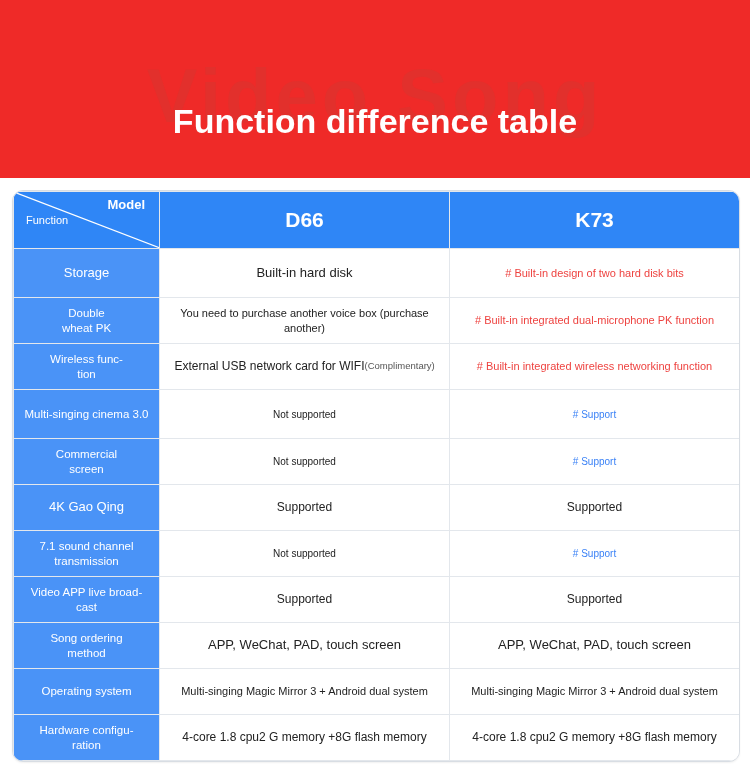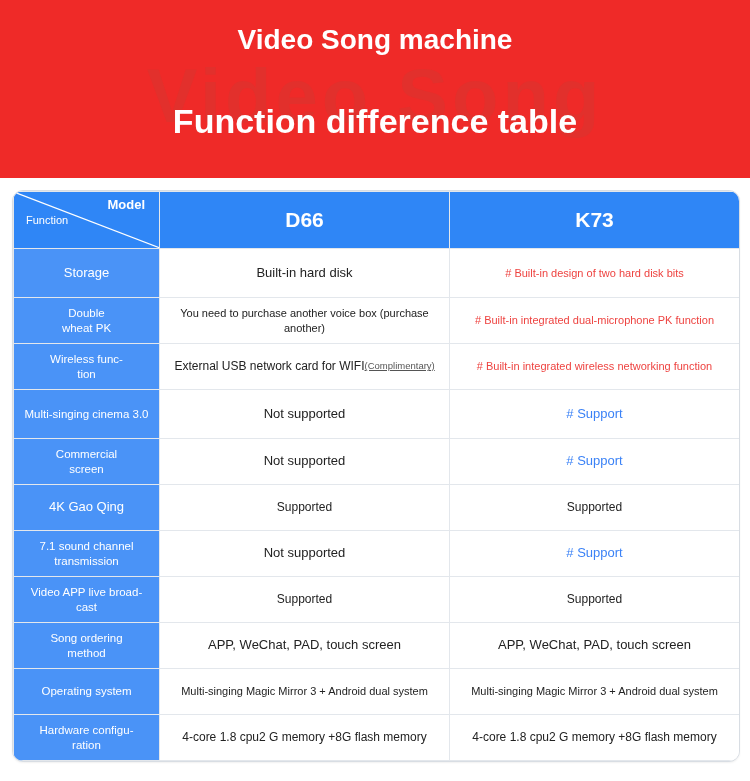--- a/index.html
+++ b/index.html
@@ -136,21 +136,21 @@
     margin-left: 7px;
   }
   td.feat.big {
     font-size: 13px;
   }
 
   
   td.val {
     text-align: center;
     color: #222222;
-    font-size: 13px;
+    font-size: 10px;
     padding: 10px 8px;
     line-height: 1.3;
     background: #ffffff;
   }
   td.val.sm { font-size: 11px; }
   td.val.md { font-size: 12px; }
   td.val.lg { font-size: 13px; }
   td.val.red { color: #3b82f6; }
   td.val.red.sm { color: #ee4340; }
 
@@ -158,34 +158,32 @@
     display: inline-block;
   }
   .note {
     font-size: 9.5px;
     color: #555;
     display: inline-block;
     vertical-align: middle;
     line-height: 1.1;
     max-width: 70px;
     text-align: left;
-    text-decoration: underline;
   }
 
   .row-h1 td { height: 48px; }
   .row-h2 td { height: 45px; }
 </style>
 </head>
 <body>
 
 <div class="page">
 
   <div class="banner">
     <div class="banner-ghost">Video Song</div>
-    <div class="banner-title">Video Song machine</div>
     <div class="banner-sub">Function difference table</div>
   </div>
 
   <div class="table-wrap">
     <table class="diff">
       <colgroup>
         <col class="c0">
           <col class="c1">
           <col class="c2">
       </colgroup>

